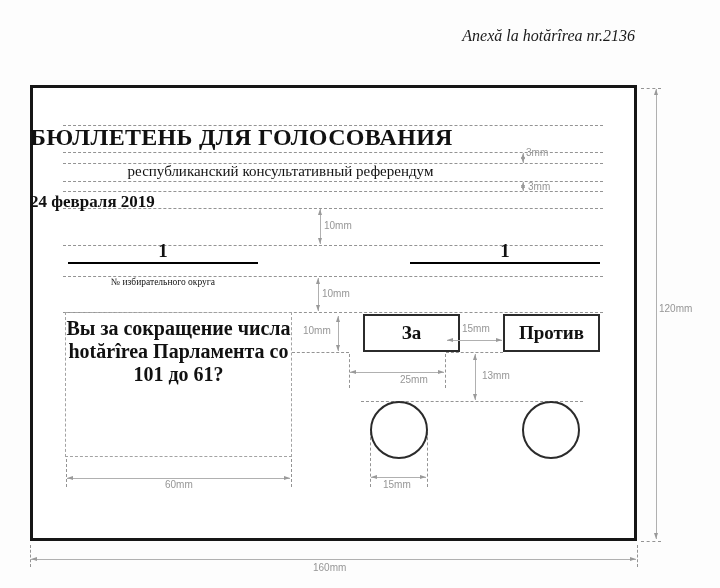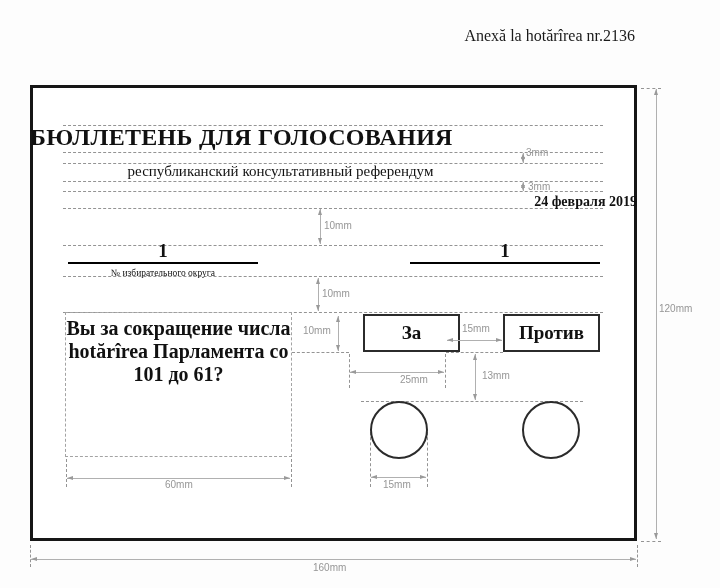--- a/index.html
+++ b/index.html
@@ -1,21 +1,21 @@
 <!DOCTYPE html>
 <html><head>
 <meta charset="utf-8">
 <style>
   html,body{margin:0;padding:0;background:#ffffff;}
   .canvas{position:relative;width:720px;height:588px;background:#fdfdfd;
           font-family:"Liberation Serif",serif;color:#111;overflow:hidden;}
 
   
   .annotation{position:absolute;top:27px;right:85px;text-align:right;
-              font-size:16px;line-height:18px;color:#1a1a1a;}
+              font-size:16px;line-height:18px;color:#1a1a1a;font-style:italic;}
 
   
   .ballot-outline{position:absolute;left:30px;top:85px;width:601px;height:450px;
                   border:3px solid #161616;background:#ffffff;}
 
   
   .hdash{position:absolute;height:0;border-top:1px dashed #949494;}
   .vdash{position:absolute;width:0;border-left:1px dashed #949494;}
 
   
@@ -31,27 +31,27 @@
      border-left:2.5px solid transparent;border-right:2.5px solid transparent;border-top:6px solid #9a9a9a;}
 
   .dim-label{position:absolute;font-family:"Liberation Sans",sans-serif;font-size:10px;
              color:#969696;white-space:nowrap;line-height:11px;}
 
   
   .ballot-title{position:absolute;left:30px;top:124px;width:607px;text-align:left;
                 font-size:24px;font-weight:bold;letter-spacing:.3px;line-height:26px;}
   .ballot-subtitle{position:absolute;left:30px;top:163px;width:501px;text-align:center;
                    font-size:15px;line-height:17px;}
-  .ballot-date{position:absolute;left:30px;top:192px;width:607px;text-align:right;
-               font-size:14px;font-weight:bold;line-height:19px;}
+  .ballot-date{position:absolute;left:30px;top:192px;width:607px;text-align:left;
+               font-size:17px;font-weight:bold;line-height:19px;}
 
   .field{position:absolute;top:241px;width:190px;text-align:center;}
   .field-num{display:block;font-size:19px;font-weight:bold;line-height:20px;
              border-bottom:2px solid #000;padding-bottom:1px;}
-  .field-label{display:block;font-size:9.5px;line-height:11px;padding-top:4px;}
+  .field-label{display:block;font-size:9.5px;line-height:11px;padding-top:13px;}
 
   .question-box{position:absolute;left:65px;top:312px;width:227px;height:145px;
                 border:1px dashed #a3a3a3;box-sizing:border-box;text-align:center;
                 font-weight:bold;font-size:20px;line-height:23px;padding-top:4px;}
 
   .option-box{position:absolute;top:314px;width:93px;height:34px;border:2px solid #2b2b2b;
               background:#fff;text-align:center;font-weight:bold;font-size:19px;line-height:34px;}
   .vote-circle{position:absolute;top:401px;width:54px;height:54px;border:2px solid #2b2b2b;
                border-radius:50%;background:#fff;}
 </style>

